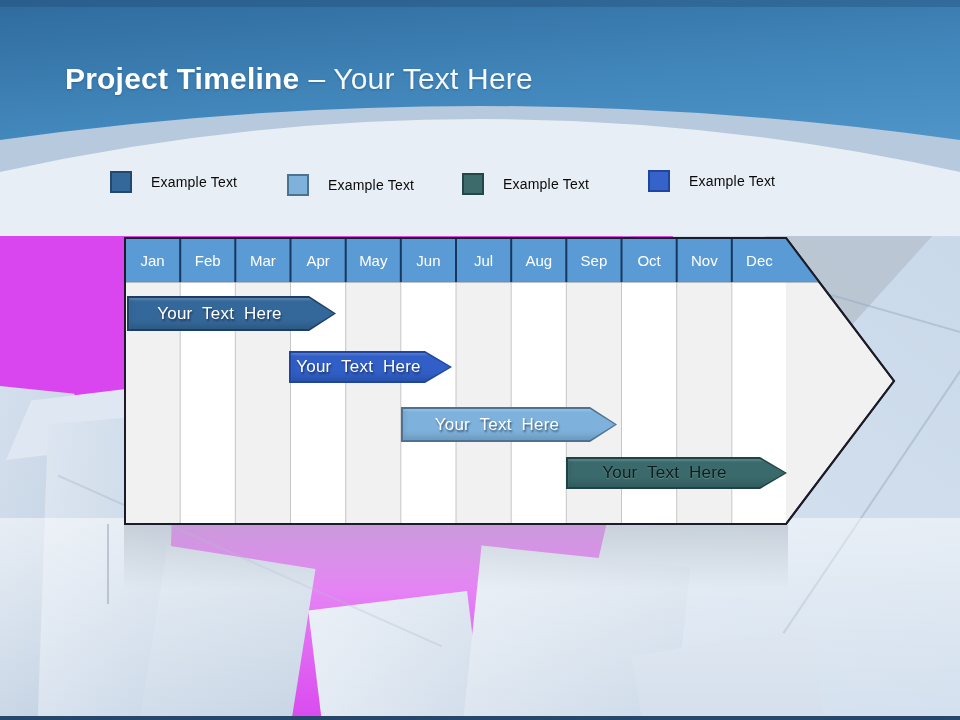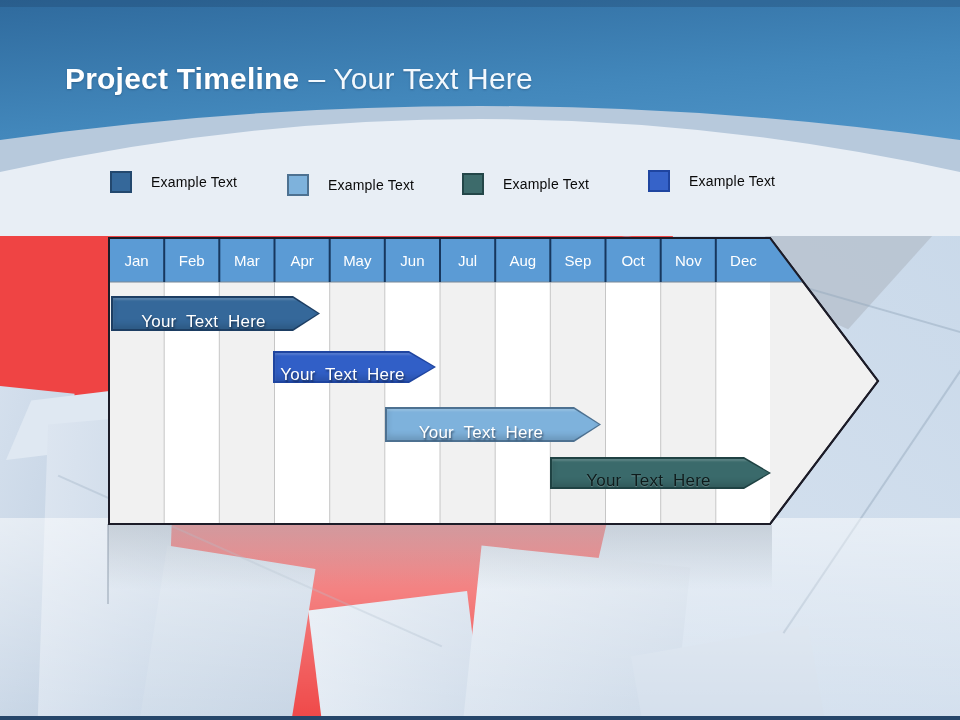--- a/index.html
+++ b/index.html
@@ -1,18 +1,18 @@
 <!DOCTYPE html>
 <html><head>
 <meta charset="utf-8">
 <style>
   html,body{margin:0;padding:0;background:#555;}
   .slide{
     position:relative;width:960px;height:720px;overflow:hidden;
-    background:#ef4444;font-family:"Liberation Sans",sans-serif;
+    background:#d946ef;font-family:"Liberation Sans",sans-serif;
     -webkit-font-smoothing:antialiased;
   }
   
   .bg-shape{position:absolute;}
   .sh1{left:-36px;top:388px;width:92px;height:360px;background:linear-gradient(100deg,#d6e1ee,#c3d2e3);transform:rotate(6deg);}
   .sh2{left:42px;top:420px;width:128px;height:330px;background:linear-gradient(95deg,#dce5f0,#c9d7e7);transform:rotate(-5deg) skewX(-7deg);}
   .sh2t{left:18px;top:392px;width:170px;height:56px;background:#dfe8f2;transform:rotate(-7deg) skewX(-30deg);}
   .sh3{left:150px;top:556px;width:150px;height:210px;background:linear-gradient(100deg,#d2deeb,#c6d4e4);transform:rotate(9deg);}
   .sh4{left:318px;top:600px;width:160px;height:170px;background:linear-gradient(90deg,#e2eaf3,#d0dcea);transform:rotate(-7deg);}
   .sh5{left:470px;top:556px;width:210px;height:210px;background:linear-gradient(100deg,#dee7f1,#ccd9e8);transform:rotate(6deg);}
@@ -38,36 +38,36 @@
   .li2{left:287px;top:174px;}
   .li3{left:462px;top:173px;}
   .li4{left:648px;top:170px;}
   .swatch{width:18px;height:18px;border:2px solid;margin-right:19px;flex:none;}
   .s1{background:#35689a;border-color:#23486e;}
   .s2{background:#7eb2dc;border-color:#4d7191;}
   .s3{background:#3d6b6b;border-color:#234648;}
   .s4{background:#3663c9;border-color:#1f45a0;}
   .legend-label{font-size:14px;font-weight:normal;color:#0a0a0a;letter-spacing:.2px;}
   
-  .timeline{position:absolute;left:108px;top:237px;width:772px;height:288px;}
+  .timeline{position:absolute;left:124px;top:237px;width:772px;height:288px;}
   .month-label{font-size:15px;fill:#ffffff;text-anchor:middle;font-family:"Liberation Sans",sans-serif;}
   .bar{position:absolute;clip-path:polygon(0 0,calc(100% - 27px) 0,100% 50%,calc(100% - 27px) 100%,0 100%);}
   .bar-fill{position:absolute;inset:2px;clip-path:polygon(0 0,calc(100% - 25px) 0,100% 50%,calc(100% - 25px) 100%,0 100%);
     box-shadow:inset 0 -4px 6px rgba(0,0,0,.15), inset 0 2px 2px rgba(255,255,255,.18);}
   .b1{left:3px;top:59px;width:209px;height:35px;background:#1d3e63;}
   .b1 .bar-fill{background:#35689a;}
   .b2{left:165px;top:114px;width:163px;height:32px;background:#1f45a0;}
   .b2 .bar-fill{background:#315fc7;}
   .b3{left:277px;top:170px;width:216px;height:35px;background:#4d7191;}
   .b3 .bar-fill{background:#7eb2dc;}
   .b4{left:442px;top:220px;width:221px;height:32px;background:#1f4243;}
   .b4 .bar-fill{background:#3a6a6b;}
   .bar-label{position:relative;z-index:2;display:flex;align-items:center;justify-content:center;
     height:100%;padding-right:24px;font-size:17px;color:#fff;word-spacing:5px;letter-spacing:.2px;
-    text-shadow:1px 1.5px 2px rgba(15,25,45,.6);margin-top:8px;}
+    text-shadow:1px 1.5px 2px rgba(15,25,45,.6);}
   .b4 .bar-label{color:#0e1c1c;text-shadow:0 1px 1px rgba(255,255,255,.25);}
   .reflection{position:absolute;left:0px;top:288px;width:664px;height:64px;
     background:linear-gradient(rgba(125,140,155,.30),rgba(232,238,245,0));}
   .bottom-edge{position:absolute;left:0;bottom:0;width:960px;height:4px;background:#26466a;}
 </style>
 </head>
 <body>
 
 <div class="slide">
 

